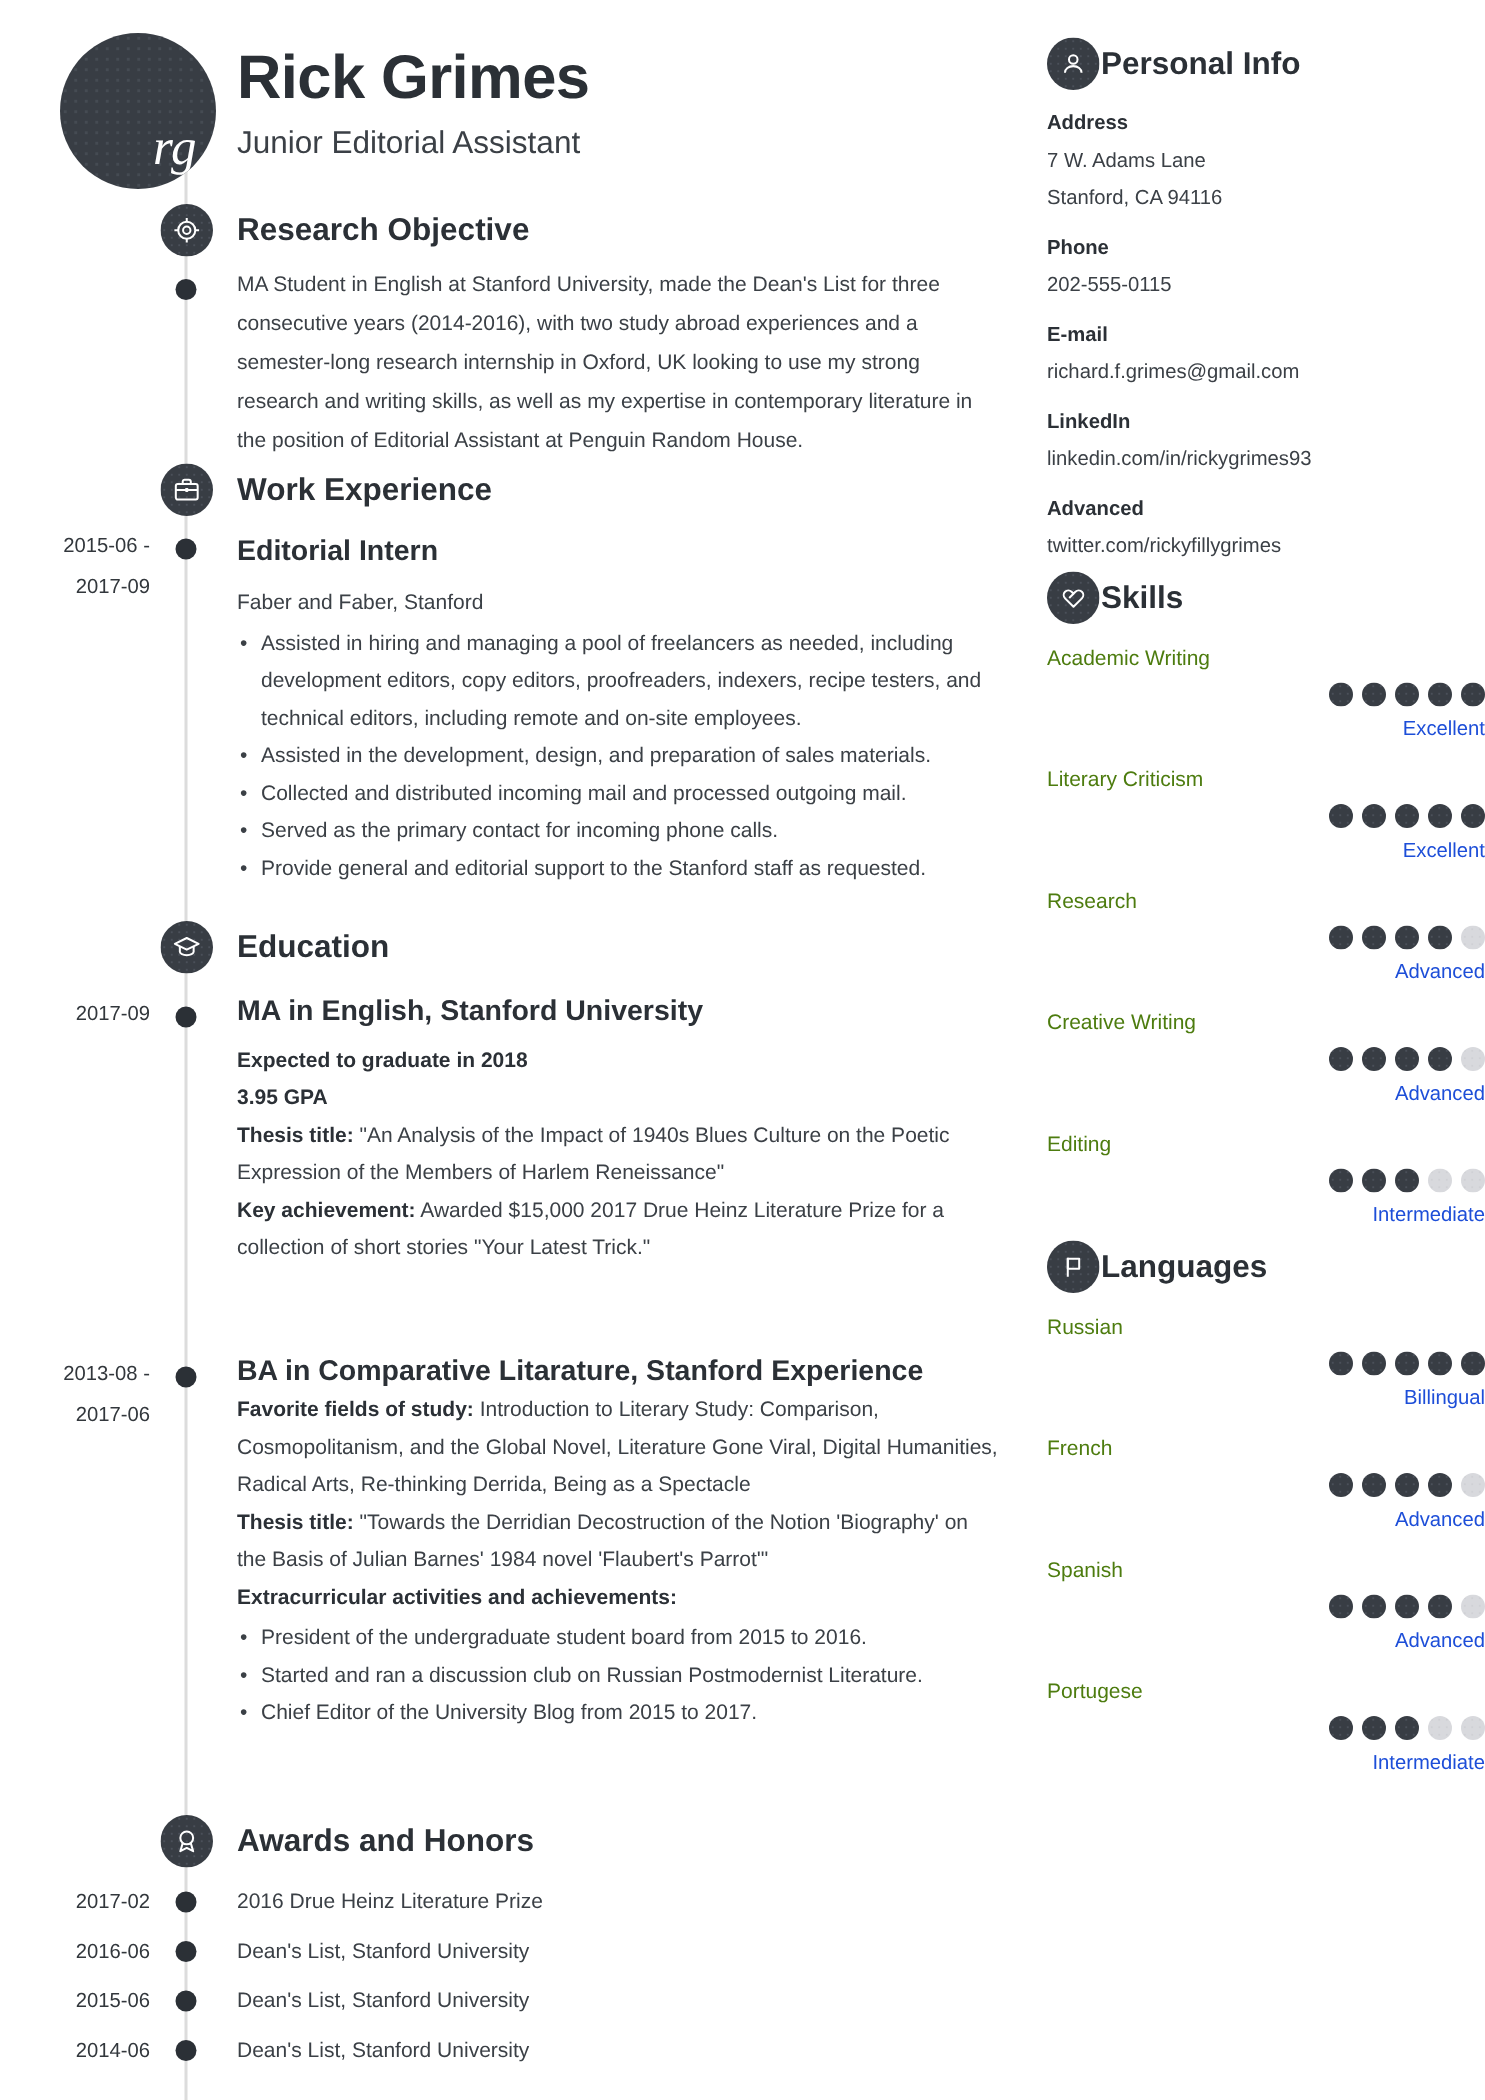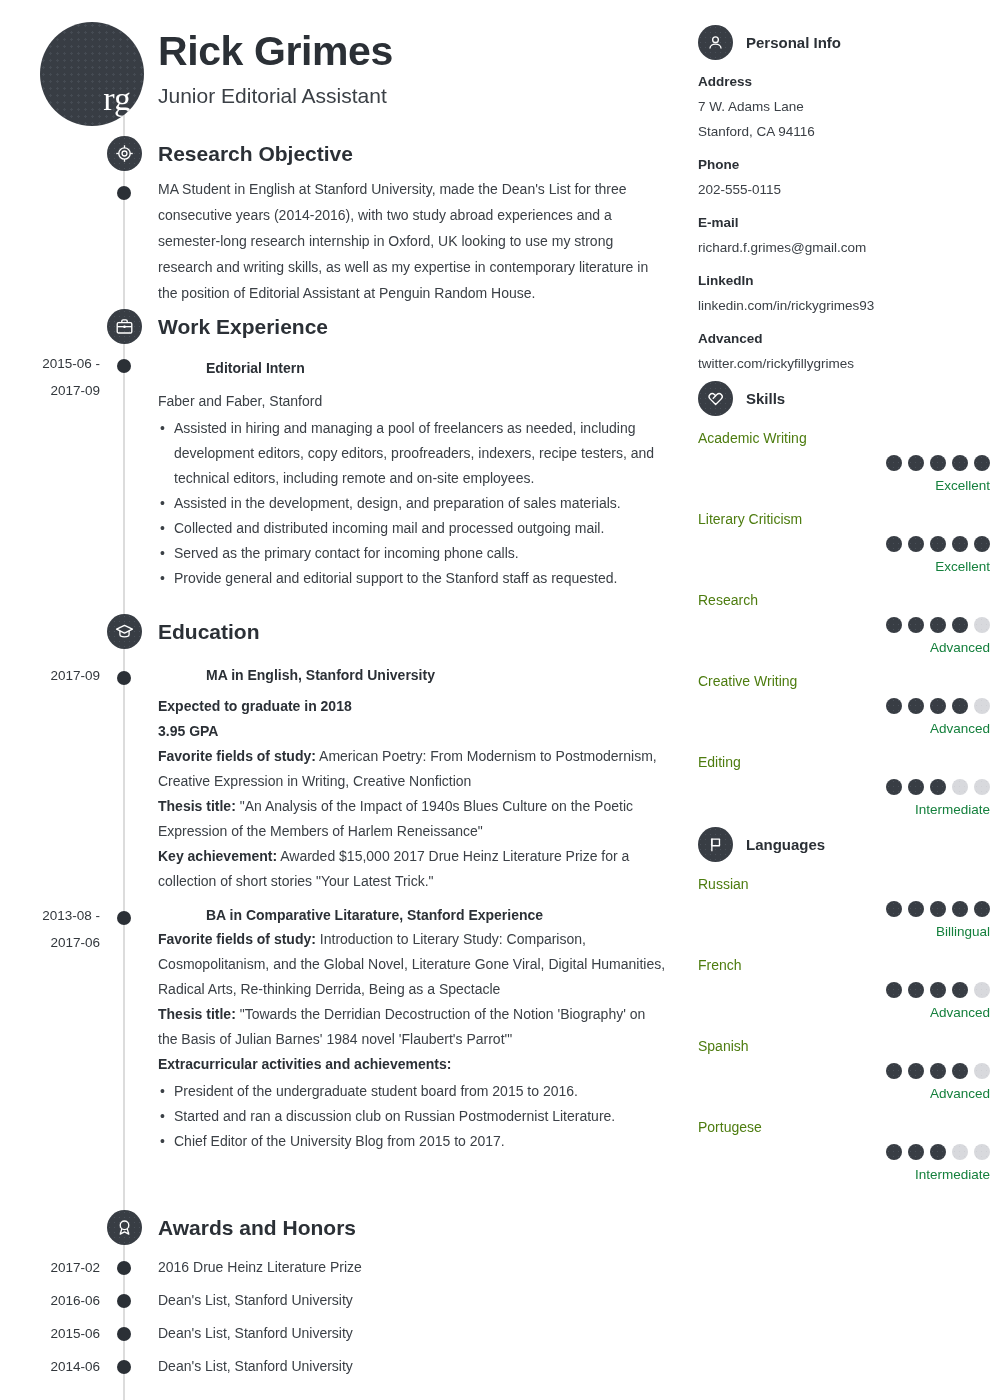--- a/index.html
+++ b/index.html
@@ -61,20 +61,21 @@
     background-color: #383d44;
     background-image: radial-gradient(#454b53 1px, transparent 1.2px);
     background-size: 7px 7px;
     overflow: hidden;
   }
   .avatar-initials {
     position: absolute;
     right: 13px;
     bottom: 10px;
     font-family: "Liberation Serif", serif;
+    font-style: italic;
     font-size: 34px;
     color: #ffffff;
     line-height: 1;
   }
   .name {
     position: absolute;
     left: 158px;
     top: 28px;
     font-size: 41px;
     font-weight: bold;
@@ -144,25 +145,24 @@
     position: absolute;
     left: 158px;
     width: 508px;
   }
   .para {
     font-size: 14px;
     line-height: 26px;
     color: #3b4046;
   }
   .entry-title {
-    font-size: 14px;
+    font-size: 19px;
     font-weight: bold;
     color: #2b3036;
     line-height: 24px;
-    margin-left: 48px;
   }
   .entry-sub {
     font-size: 14px;
     color: #3b4046;
     line-height: 26px;
   }
   .entry-line {
     font-size: 14px;
     line-height: 25px;
     color: #3b4046;
@@ -215,22 +215,22 @@
     border-radius: 50%;
     background-color: #383d44;
     background-image: radial-gradient(#4a5059 0.8px, transparent 0.9px);
     background-size: 5px 5px;
     display: flex;
     align-items: center;
     justify-content: center;
     flex: 0 0 auto;
   }
   .r-sec-title {
-    margin-left: 13px;
-    font-size: 15px;
+    margin-left: 1px;
+    font-size: 21px;
     font-weight: bold;
     color: #2b3036;
     white-space: nowrap;
   }
   .contact-label {
     position: absolute;
     left: 0;
     font-size: 13.5px;
     font-weight: bold;
     color: #2b3036;
@@ -264,21 +264,21 @@
   }
   .rdot.on {
     background-color: #383d44;
     background-image: radial-gradient(#4a5059 0.8px, transparent 0.9px);
     background-size: 5px 5px;
   }
   .rate-level {
     position: absolute;
     right: 0;
     font-size: 13.5px;
-    color: #15803d;
+    color: #1d4ed8;
     white-space: nowrap;
   }
 </style>
 </head>
 <body>
 
 <div class="page">
 
   <div class="left-col">
 
@@ -356,23 +356,20 @@
     <div class="dot" style="top:671px;"></div>
     <div class="block" style="top:663px;">
       <div class="entry-title">MA in English, Stanford University</div>
       <div class="entry-line" style="margin-top:7px;">
         <b>Expected to graduate in 2018</b><span></span>
       </div>
       <div class="entry-line">
         <b>3.95 GPA</b><span></span>
       </div>
       <div class="entry-line">
-        <b>Favorite fields of study:</b><span> American Poetry: From Modernism to Postmodernism, Creative Expression in Writing, Creative Nonfiction</span>
-      </div>
-      <div class="entry-line">
         <b>Thesis title:</b><span> "An Analysis of the Impact of 1940s Blues Culture on the Poetic Expression of the Members of Harlem Reneissance"</span>
       </div>
       <div class="entry-line">
         <b>Key achievement:</b><span> Awarded $15,000 2017 Drue Heinz Literature Prize for a collection of short stories "Your Latest Trick."</span>
       </div>
     </div>
 
     <div class="date" style="top:902px;">
       <div>2013-08 -</div>
       <div>2017-06</div>

